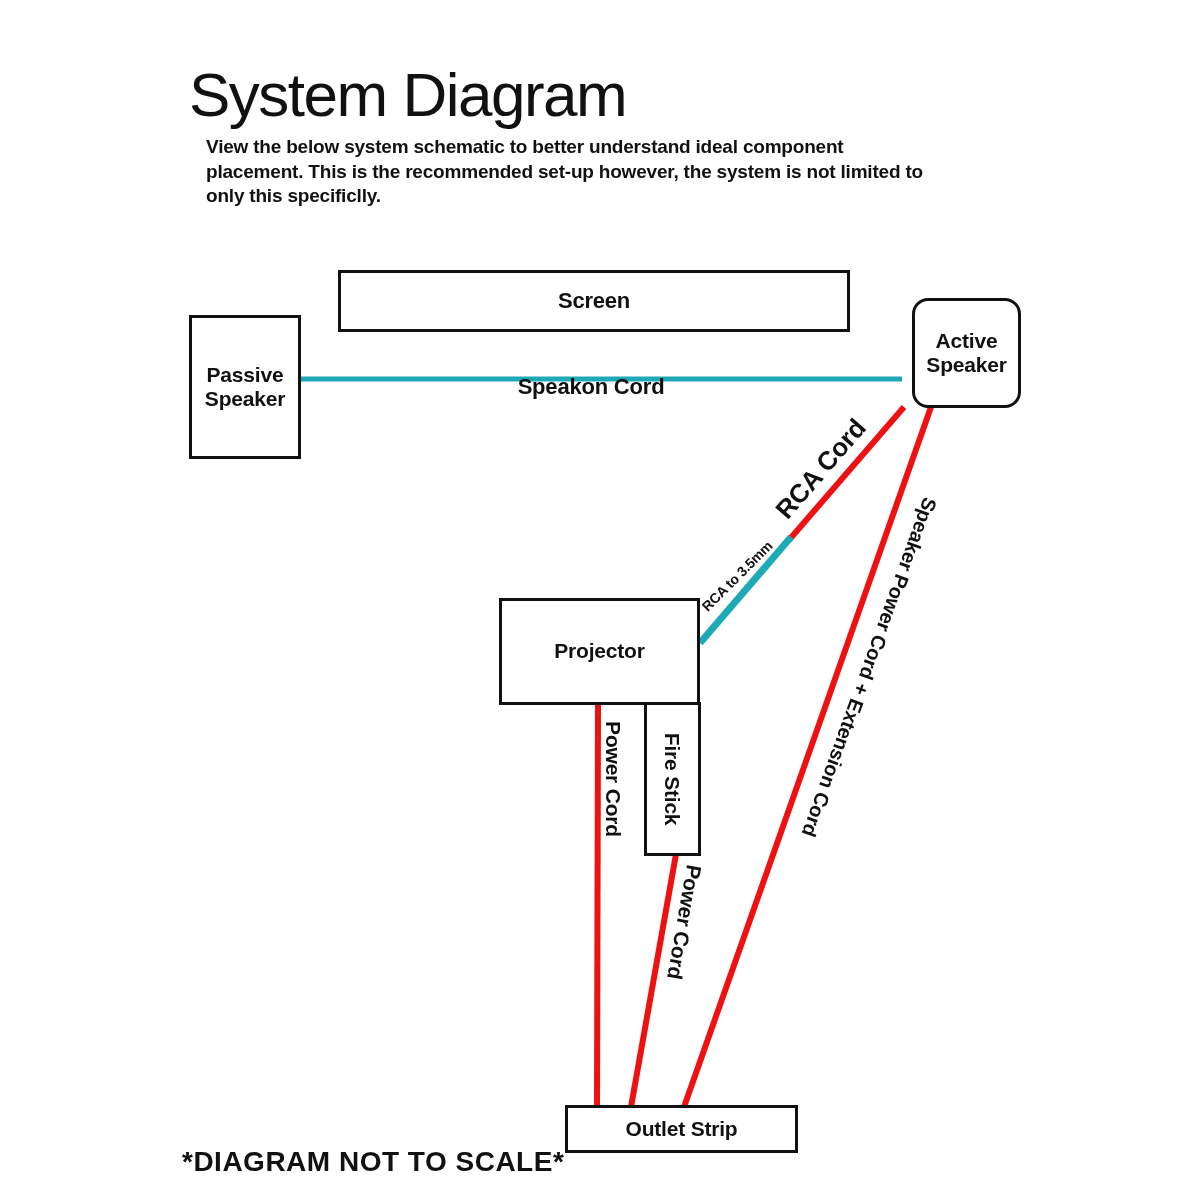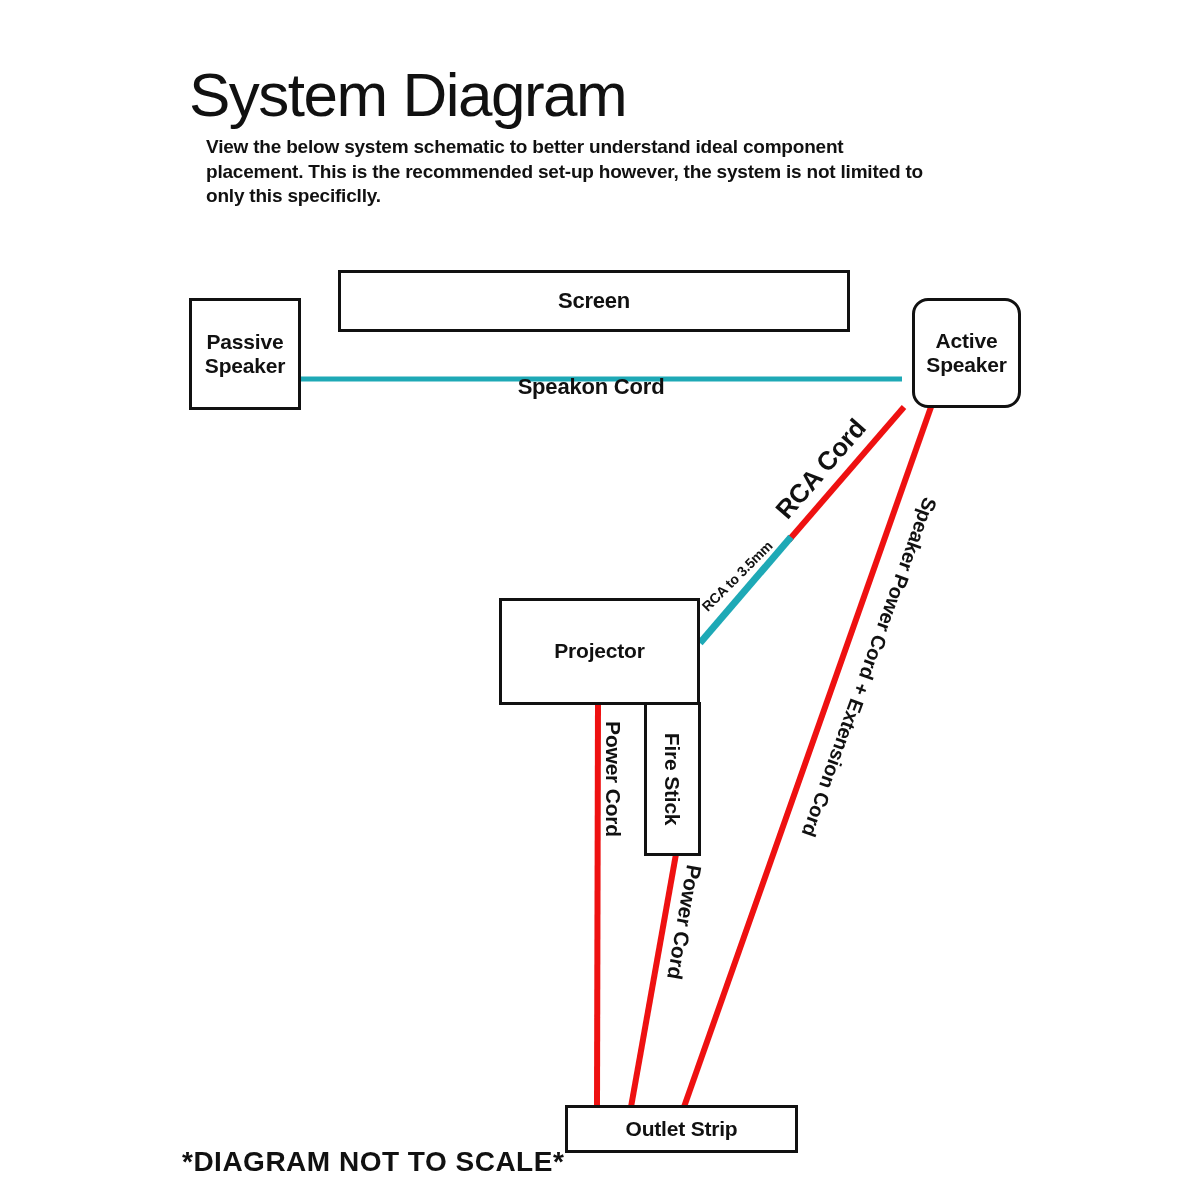--- a/index.html
+++ b/index.html
@@ -69,21 +69,21 @@
   .node-label.rot90 { transform: rotate(90deg); white-space: nowrap; }
   .cord-label {
     position: absolute;
     font-weight: 700;
     white-space: nowrap;
     letter-spacing: -0.2px;
     transform: translate(-50%, -50%) rotate(var(--rot, 0deg));
     transform-origin: center center;
   }
   #node-screen        { left: 338px; top: 248px; width: 512px; height: 62px; margin-top: 22px; }
-  #node-passive       { left: 189px; top: 298px; width: 112px; height: 112px; }
+  #node-passive       { left: 189px; top: 315px; width: 112px; height: 144px; }
   #node-active        { left: 912px; top: 298px; width: 109px; height: 110px; border-radius: 16px; }
   #node-projector     { left: 499px; top: 598px; width: 201px; height: 107px; }
   #node-firestick     { left: 644px; top: 702px; width: 57px;  height: 154px; }
   #node-outlet        { left: 565px; top: 1105px; width: 233px; height: 48px; align-items: center; }
   #label-speakon      { left: 591px; top: 355px; font-size: 22px; margin-top: 32px; }
   #label-rca          { left: 821px; top: 469px; font-size: 26px; --rot: -49deg; }
   #label-rca35        { left: 737px; top: 576px; font-size: 14px; --rot: -45deg; }
   #label-speakerpower { left: 869px; top: 667px; font-size: 20px; --rot: 110deg; }
   #label-projpower    { left: 613px; top: 779px; font-size: 21px; --rot: 90deg; }
   #label-firepower    { left: 684px; top: 922px; font-size: 21px; --rot: 100deg; }

